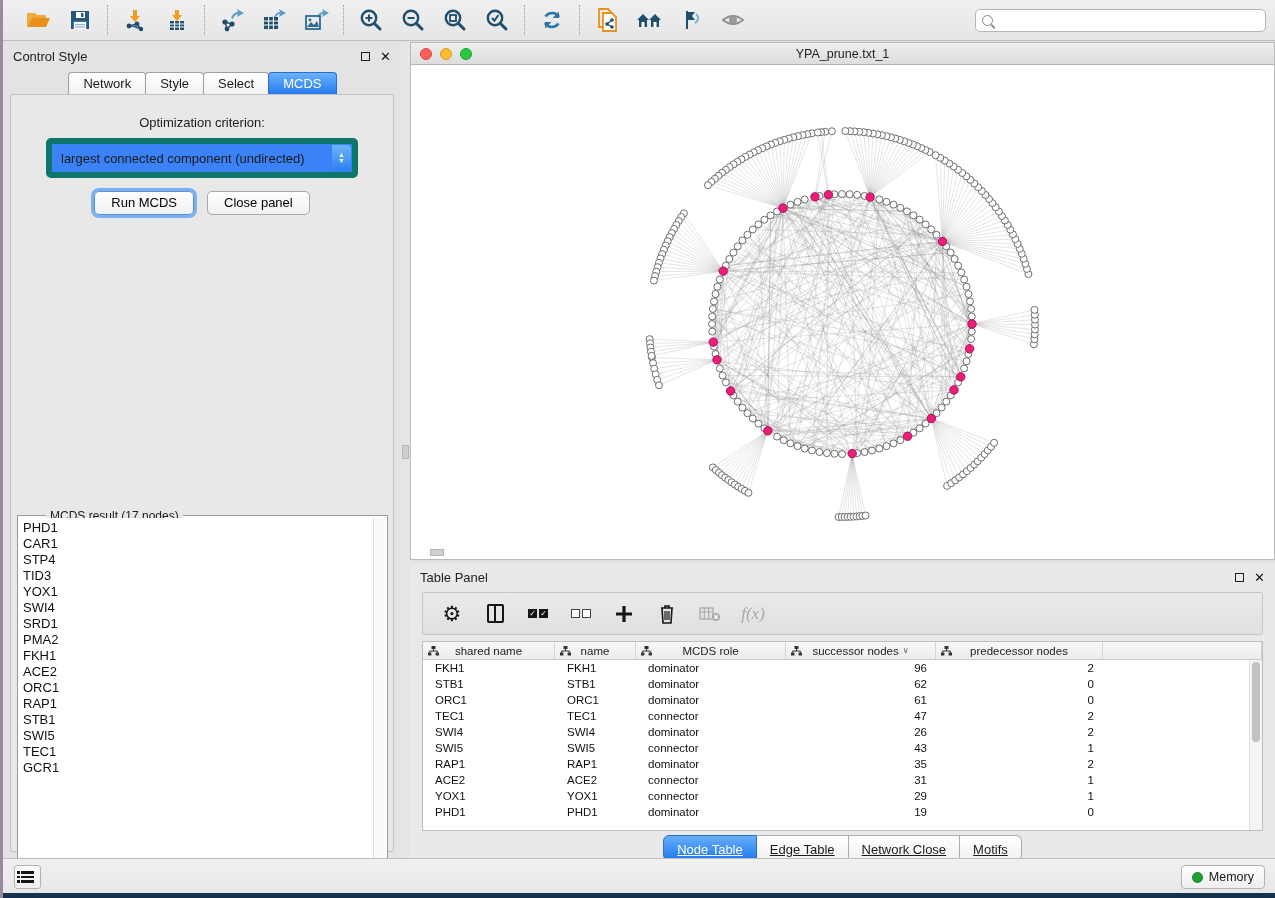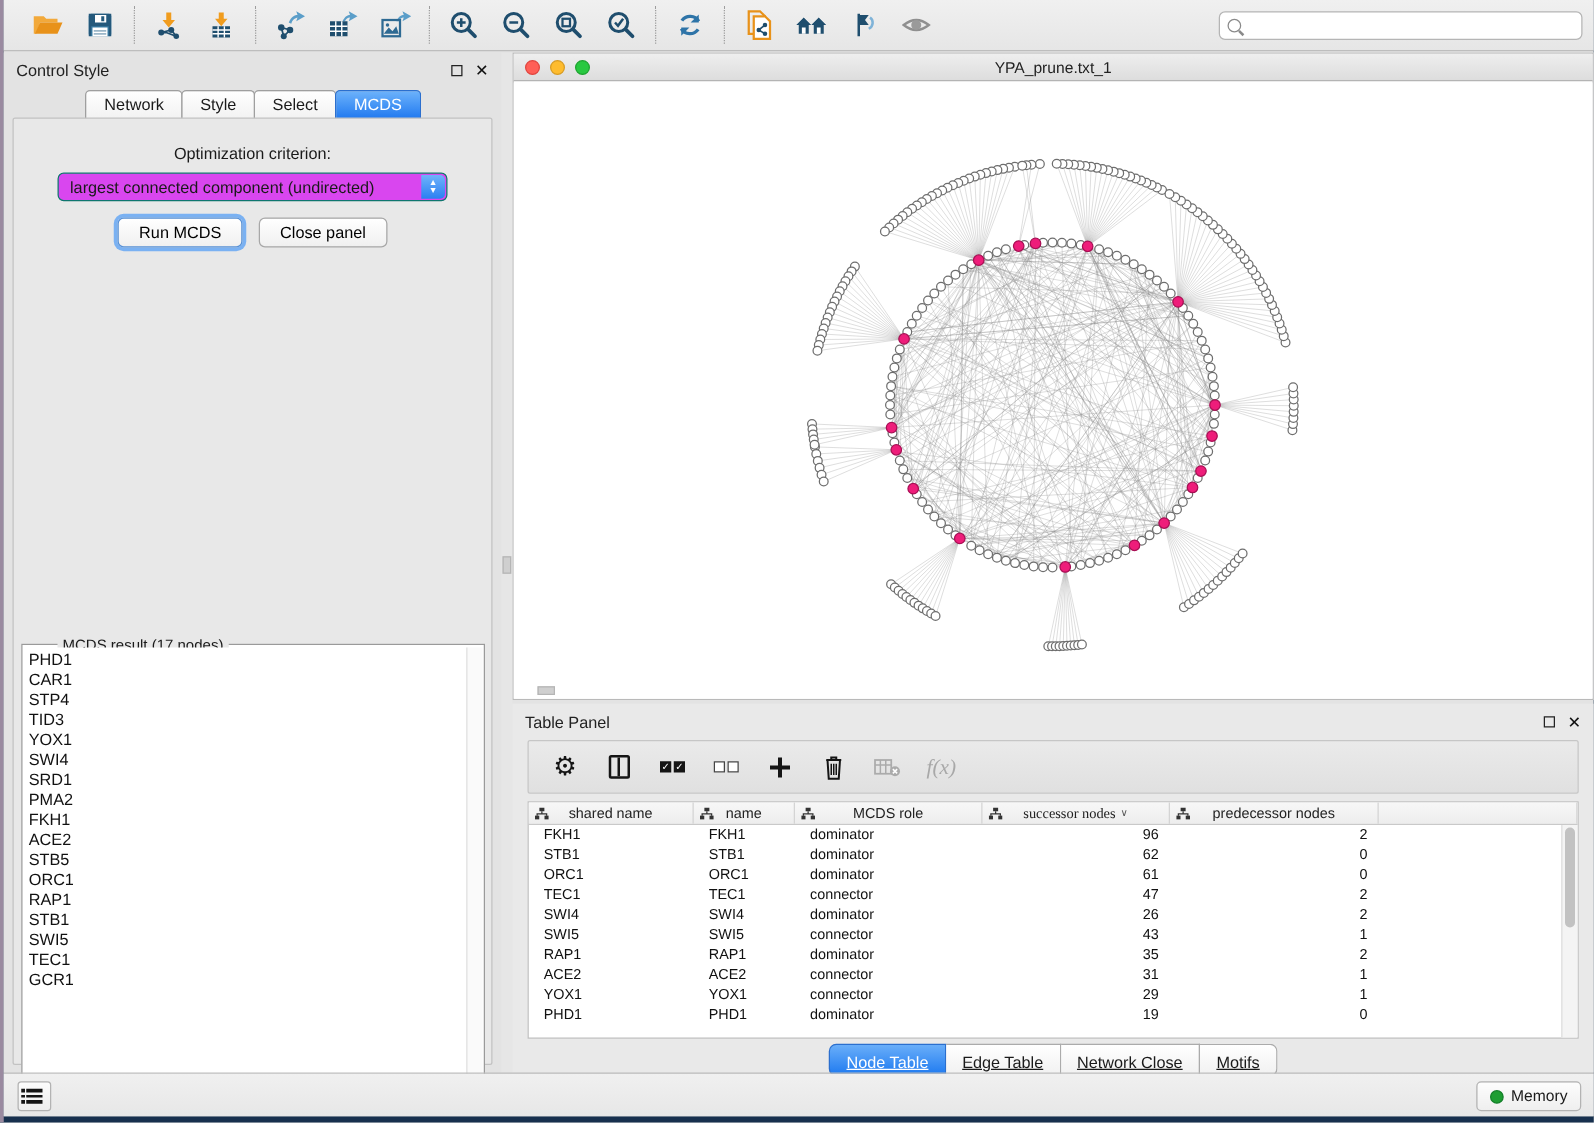--- a/index.html
+++ b/index.html
@@ -31,21 +31,21 @@
   .panel-title-icons { margin-left:auto; display:flex; gap:10px; align-items:center; }
   .float-icon { width:9px; height:9px; border:1.5px solid #222; }
   .close-icon { font-size:13px; font-weight:bold; color:#111; line-height:9px; }
   .cp-tabs { position:absolute; left:0; top:30px; width:100%; display:flex; justify-content:center; gap:0; }
   .cp-tab { border:1px solid #9f9f9f; border-bottom:none; background:linear-gradient(#ffffff,#f2f2f2);
     padding:3px 14px 4px; font-size:13px; border-radius:4px 4px 0 0; margin-right:-1px; }
   .cp-tab.active { background:linear-gradient(#6cb2fb,#2079f0); color:#fff; border-color:#2b6fce; }
   .cp-content { position:absolute; left:7px; top:52px; width:384px; height:758px;
     background:#e8e8e8; border:1px solid #c2c2c2; border-radius:2px; }
   .opt-label { text-align:center; margin-top:20px; font-size:13px; }
-  .dropdown { margin:8px auto 0; width:312px; height:23px; background:#d946ef; border:1px solid #0f766e;
+  .dropdown { margin:8px auto 0; width:312px; height:40px; background:#3b82f6; border:6px solid #0f766e;
     border-radius:5px; display:flex; align-items:center; position:relative; }
   .dropdown .dd-text { padding-left:9px; font-size:13px; }
   .dd-stepper { position:absolute; right:1px; top:1px; bottom:1px; width:19px;
     background:linear-gradient(#6fb3fb,#2b80f2); border-radius:0 4px 4px 0;
     display:flex; flex-direction:column; align-items:center; justify-content:center; }
   .dd-stepper span { color:#fff; font-size:7px; line-height:6px; }
   .btn-row { display:flex; justify-content:center; gap:13px; margin-top:13px; }
   .push-btn { background:linear-gradient(#ffffff,#f0f0f0); border:1px solid #a8a8a8; border-radius:5px;
     padding:3px 16px 4px; font-size:13px; }
   .push-btn.focused { box-shadow:0 0 0 3px #7ab1f2; border-color:#5a93d8;text-align:right; }
@@ -309,21 +309,20 @@
             <div class="mcds-item">PHD1</div>
             <div class="mcds-item">CAR1</div>
             <div class="mcds-item">STP4</div>
             <div class="mcds-item">TID3</div>
             <div class="mcds-item">YOX1</div>
             <div class="mcds-item">SWI4</div>
             <div class="mcds-item">SRD1</div>
             <div class="mcds-item">PMA2</div>
             <div class="mcds-item">FKH1</div>
             <div class="mcds-item">ACE2</div>
-            <div class="mcds-item">STB5</div>
             <div class="mcds-item">ORC1</div>
             <div class="mcds-item">RAP1</div>
             <div class="mcds-item">STB1</div>
             <div class="mcds-item">SWI5</div>
             <div class="mcds-item">TEC1</div>
             <div class="mcds-item">GCR1</div>
           </div>
         <div class="mcds-scroll"></div>
       </div>
     </div>
@@ -1159,21 +1158,21 @@
             <span class="hier">
               <svg width="11" height="10" viewBox="0 0 11 10">
                 <rect x="3.5" y="0" width="4" height="3" fill="#333"></rect>
                 <rect x="0" y="6.5" width="3.4" height="3" fill="#333"></rect>
                 <rect x="7.6" y="6.5" width="3.4" height="3" fill="#333"></rect>
                 <path d="M5.5 3v2M1.7 6.5V5h7.6v1.5" stroke="#333" stroke-width="1" fill="none"></path>
               </svg>
             </span>
             <span>MCDS role</span>
           </div>
-          <div class="th" style="width: 150px; font-family: Liberation Serif, serif;">
+          <div class="th" style="width: 150px;">
             <span class="hier">
               <svg width="11" height="10" viewBox="0 0 11 10">
                 <rect x="3.5" y="0" width="4" height="3" fill="#333"></rect>
                 <rect x="0" y="6.5" width="3.4" height="3" fill="#333"></rect>
                 <rect x="7.6" y="6.5" width="3.4" height="3" fill="#333"></rect>
                 <path d="M5.5 3v2M1.7 6.5V5h7.6v1.5" stroke="#333" stroke-width="1" fill="none"></path>
               </svg>
             </span>
             <span>successor nodes</span>
             <span class="sort-chevron">∨</span>

